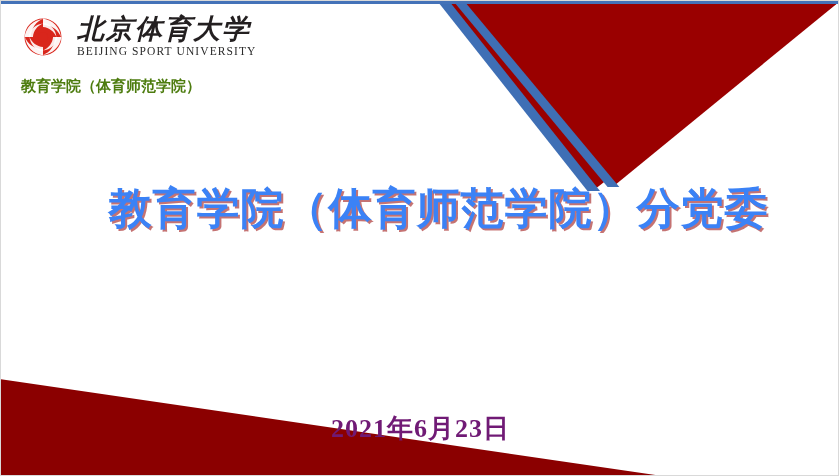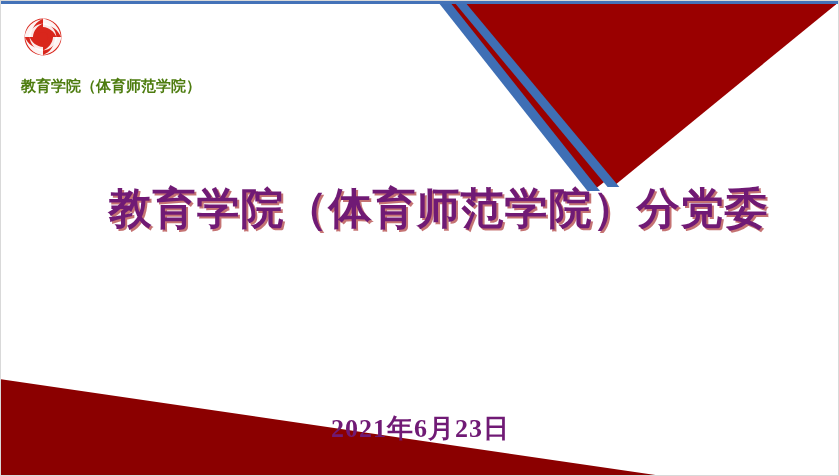--- a/index.html
+++ b/index.html
@@ -145,21 +145,21 @@
     left: 0;
     top: 186px;
     width: 839px;
     text-align: center;
     z-index: 6;
   }
   .title-line {
     font-family: "DejaVu Sans", "Liberation Sans", sans-serif;
     font-size: 43px;
     font-weight: bold;
-    color: #701a75;
+    color: #3b82f6;
     letter-spacing: 1px;
     line-height: 1.0;
     white-space: nowrap;
     text-shadow: 2px 2px 0 rgba(150, 0, 0, 0.55);
     margin-left: 36px;
   }
   .title-line.second {
     margin-top: 40px;
   }
 
@@ -204,20 +204,24 @@
           </g>
           <g fill="#ffffff" opacity="0.9">
             <path d="M50 24 C64 27 73 37 74 50 C70 40 61 33 50 32 Z"></path>
             <path d="M76 50 C73 64 63 73 50 74 C60 70 67 61 68 50 Z"></path>
             <path d="M50 76 C36 73 27 63 26 50 C30 60 39 67 50 68 Z"></path>
             <path d="M24 50 C27 36 37 27 50 26 C40 30 33 39 32 50 Z"></path>
           </g>
           <circle cx="50" cy="50" r="9" fill="#d9261c"></circle>
         </svg>
       </span>
+      <span class="wordmark">
+        <span class="wordmark-cn">北京体育大学</span>
+        <span class="wordmark-en">BEIJING SPORT UNIVERSITY</span>
+      </span>
     </div>
     <div class="dept-line">教育学院（体育师范学院）</div>
   </div>
 
   <div class="title-block">
     <div class="title-line first">教育学院（体育师范学院）分党委</div>
   </div>
 
   <div class="date-line">2021年6月23日</div>
 

